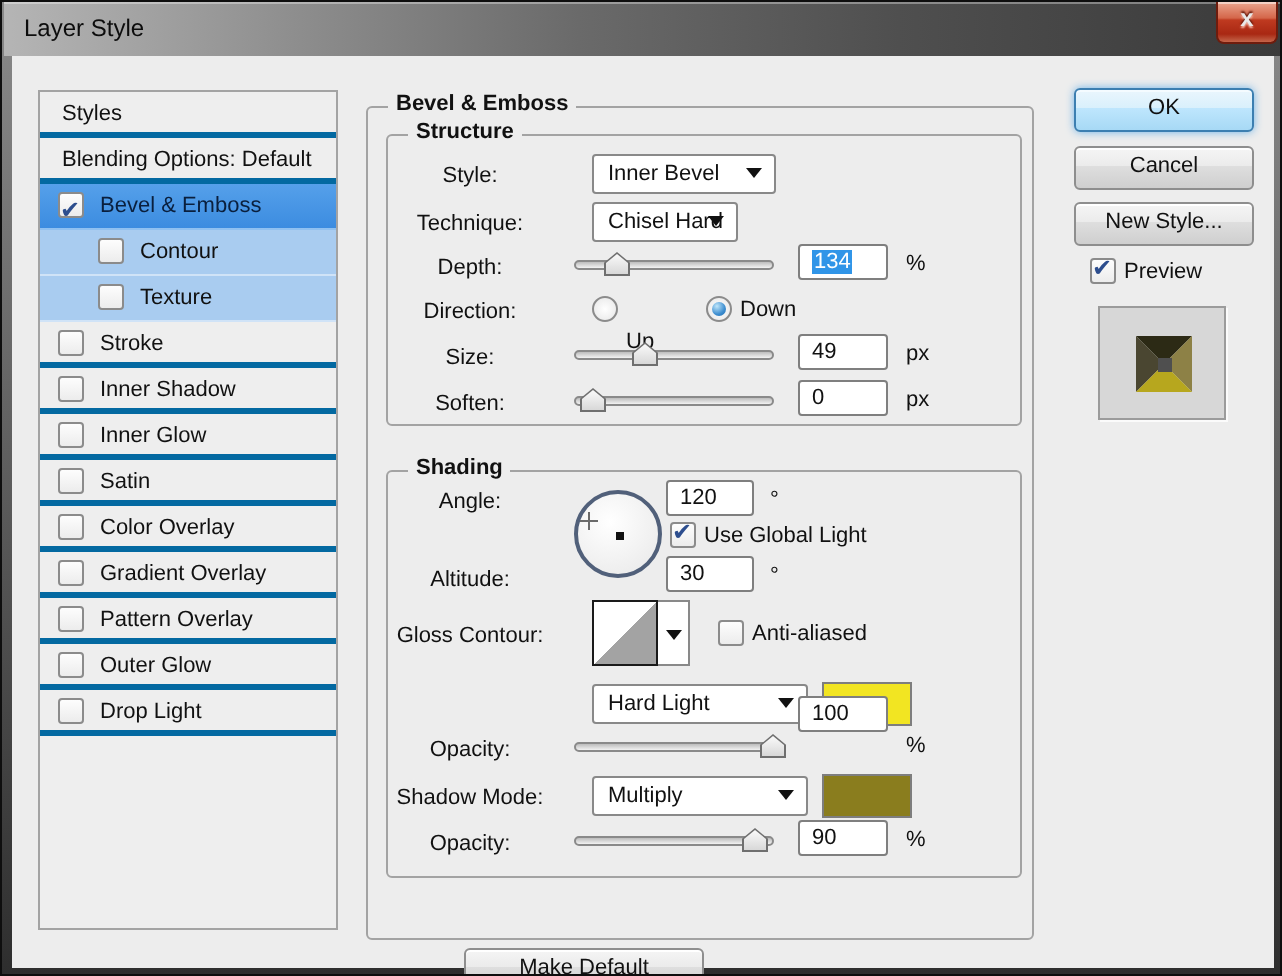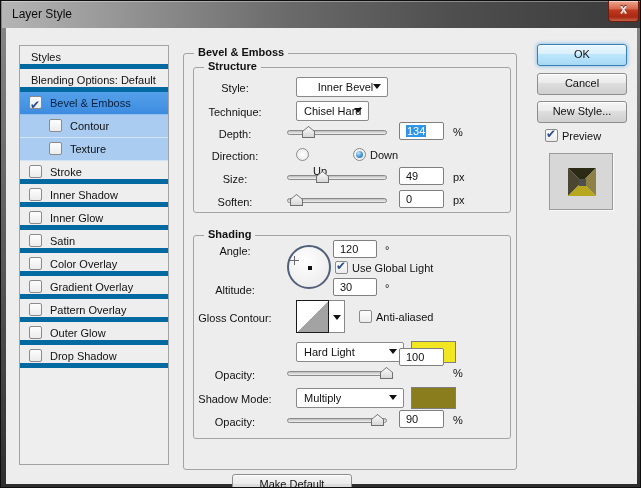--- a/index.html
+++ b/index.html
@@ -27,21 +27,21 @@
   .groupbox { position:absolute; border:1px solid #a3a3a3; border-radius:3px; }
   .legend { position:absolute; top:-8px; left:10px; background:#ededed; padding:0 4px;
     font-weight:bold; white-space:nowrap; }
 
   .lbl { position:absolute; width:108px; text-align:center; line-height:18px; white-space:nowrap; }
   .unit { position:absolute; line-height:18px; }
 
   
   .sidebar { position:absolute; left:18px; top:44px; width:150px; height:420px;
     background:#eeeeee; border:1px solid #a3a3a3; overflow:hidden; }
-  .sb-row { position:relative; height:23px; line-height:22px; border-bottom:5px solid #0369a1; cursor:pointer; }
+  .sb-row { position:relative; height:23px; line-height:22px; border-bottom:3px solid #0369a1; cursor:pointer; }
   .sb-header { padding-left:11px; }
   .sb-plain { padding-left:11px; }
   .sb-label { position:absolute; top:0; line-height:22px; }
   .sb-row .cbx { position:absolute; top:4px; }
   .sb-selected { background:linear-gradient(#55a0ea,#3c8ce0); border-bottom:1px solid rgba(255,255,255,.35); color:#0a1f3d; }
   .sb-sub { background:#a9ccf0; border-bottom:1px solid rgba(255,255,255,.45); }
 
   
   .cbx { width:13px; height:13px; background:linear-gradient(#fdfdfd,#ececec);
     border:1px solid #8b8b8b; border-radius:2px; position:absolute; cursor:pointer; }
@@ -166,34 +166,34 @@
     <div class="sb-row">
       <span class="cbx" style="left:9px"></span>
       <span class="sb-label" style="left:30px">Pattern Overlay</span>
     </div>
     <div class="sb-row">
       <span class="cbx" style="left:9px"></span>
       <span class="sb-label" style="left:30px">Outer Glow</span>
     </div>
     <div class="sb-row">
       <span class="cbx" style="left:9px"></span>
-      <span class="sb-label" style="left:30px">Drop Shadow</span>
+      <span class="sb-label" style="left:30px">Drop Light</span>
     </div>
   </div>
 
   <div class="groupbox" style="left:182px; top:52px; width:334px; height:417px;">
     <span class="legend">Bevel &amp; Emboss</span>
   </div>
 
   <div class="groupbox" style="left:192px; top:66px; width:318px; height:146px;">
     <span class="legend">Structure</span>
   </div>
 
   <div class="lbl" style="left:180px; top:78px;">Style:</div>
-  <div class="dropdown" style="left:295px; top:76px; width:92px;text-align:center;">
+  <div class="dropdown" style="left:295px; top:76px; width:92px;">
     <span>Inner Bevel</span>
     <span class="dd-arrow"></span>
   </div>
 
   <div class="lbl" style="left:180px; top:102px;">Technique:</div>
   <div class="dropdown" style="left:295px; top:100px; width:73px;">
     <span>Chisel Hard</span>
     <span class="dd-arrow"></span>
   </div>
 

